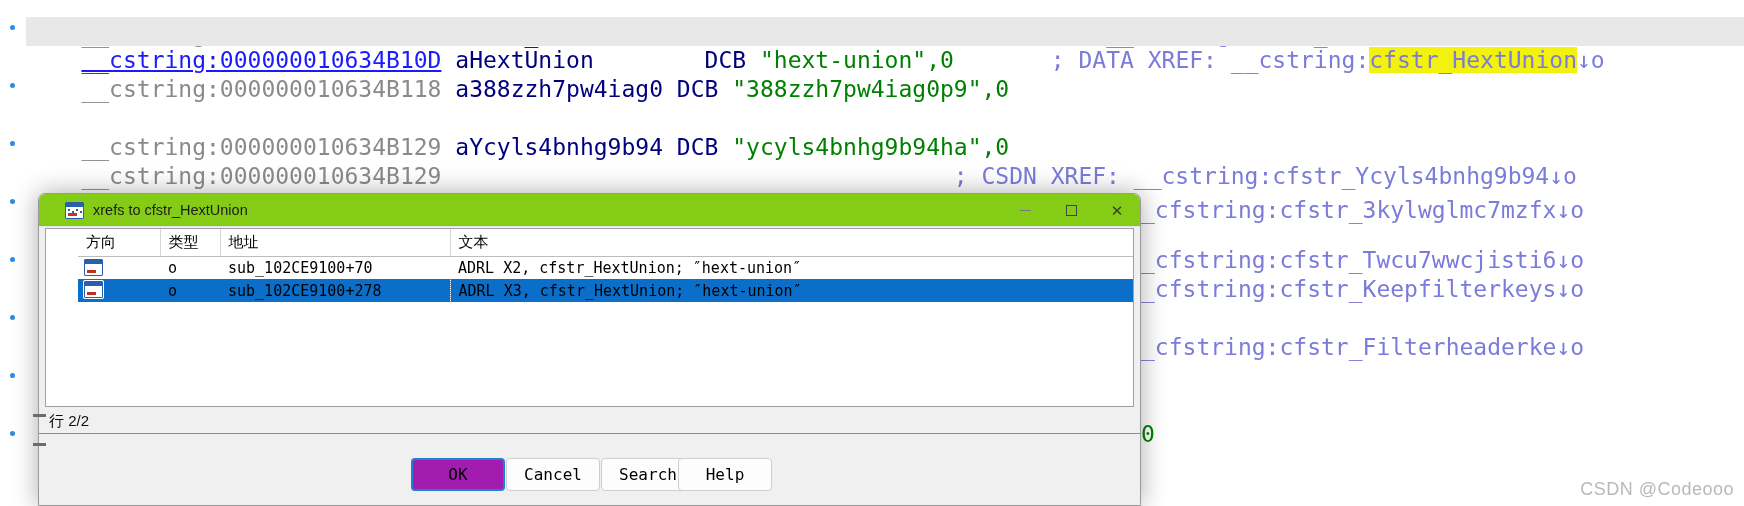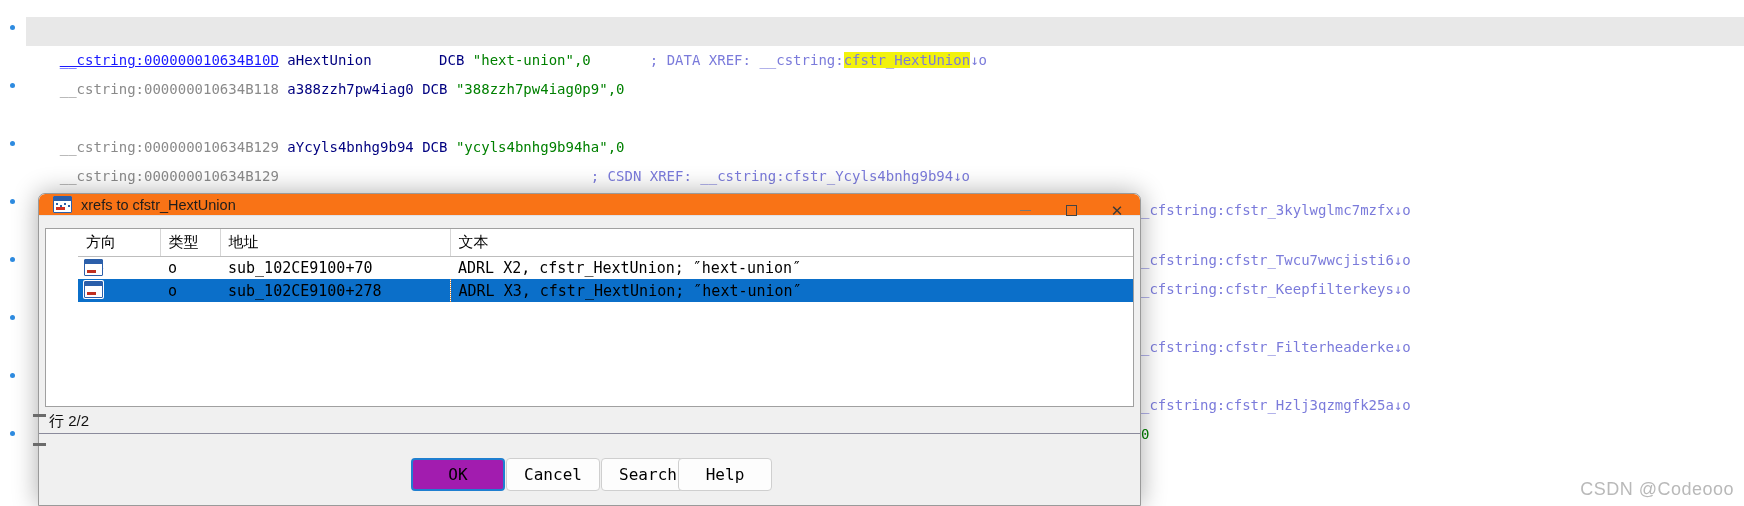--- a/index.html
+++ b/index.html
@@ -23,21 +23,21 @@
     background:#ffffff;
   }
   .dot {
     position:absolute; left:10px; width:5px; height:5px;
     border-radius:50%; background:#2e8be0;
   }
   .code-line {
     position:absolute; left:26px; right:0; height:29px;
     white-space:pre;
     font-family:"DejaVu Sans Mono", monospace;
-    font-size:14px;
+    font-size:23px;
     line-height:29px;
     color:#000000;
     letter-spacing:0px;
   }
   .code-line.hl { background:#e8e8e8; left:26px; }
   .seg   { color:#8a8a8a; }
   .segsel{ color:#1a1aff; text-decoration:underline; }
   .name  { color:#00007f; }
   .dcb   { color:#000080; }
   .str   { color:#008000; }
@@ -51,26 +51,27 @@
     left:38px; top:193px;
     width:1103px; height:313px;
     background:#f0f0f0;
     border:1px solid #9a9a9a;
     border-radius:7px 7px 0 0;
     box-shadow:0 0 26px rgba(0,0,0,.33);
     font-family:"Liberation Sans", sans-serif;
     overflow:hidden;
   }
   .titlebar {
-    height:22px;
-    background:#f97316;
+    height:33px;
+    background:#84cc16;
     border-bottom:1px solid #dfe2e7;
     display:flex; align-items:center;
     border-radius:6px 6px 0 0;
     position:relative;
+    padding-left:12px;
   }
   .title-icon {
     width:19px; height:17px; margin-left:14px; margin-right:9px;
     position:relative; flex:0 0 auto;
     border:1px solid #2b5faa; background:#ffffff; border-radius:1px;
     overflow:hidden;
   }
   .title-icon .bar-top { position:absolute; left:0; top:0; width:100%; height:4px; background:#2b5faa; }
   .title-icon .sq {position:absolute; width:2px; height:2px; background:#2b5faa;}
   .title-icon .red { position:absolute; left:2px; bottom:2px; width:9px; height:3px; background:#d03020; }
@@ -210,21 +211,20 @@
   </div>
 
   <div class="code-line" style="top:162px">
     <span class="seg">__cstring:000000010634B13A</span><span> </span><span class="name">a3kylwglmc7mzfx</span><span> </span><span class="dcb">DCB</span><span> </span><span class="str">"3kylwglmc7mzfx2e"</span><span class="num">,0</span>
   </div>
 
   <div class="code-line cmt" style="top:196px;left:1141px">_cfstring:cfstr_3kylwglmc7mzfx↓o</div>
   <div class="code-line cmt" style="top:246px;left:1141px">_cfstring:cfstr_Twcu7wwcjisti6↓o</div>
   <div class="code-line cmt" style="top:275px;left:1141px">_cfstring:cfstr_Keepfilterkeys↓o</div>
   <div class="code-line cmt" style="top:333px;left:1141px">_cfstring:cfstr_Filterheaderke↓o</div>
-  <div class="code-line cmt" style="top:391px;left:1141px">_cfstring:cfstr_Hzlj3qzmgfk25a↓o</div>
   <div class="code-line num" style="top:420px;left:1141px">0</div>
 </div>
 
 <div id="xrefs-dialog">
 
   <div class="titlebar">
     <div class="title-icon">
       <div class="bar-top"></div>
       <div class="sq" style="left:2px;top:6px"></div>
       <div class="sq" style="left:6px;top:8px"></div>

